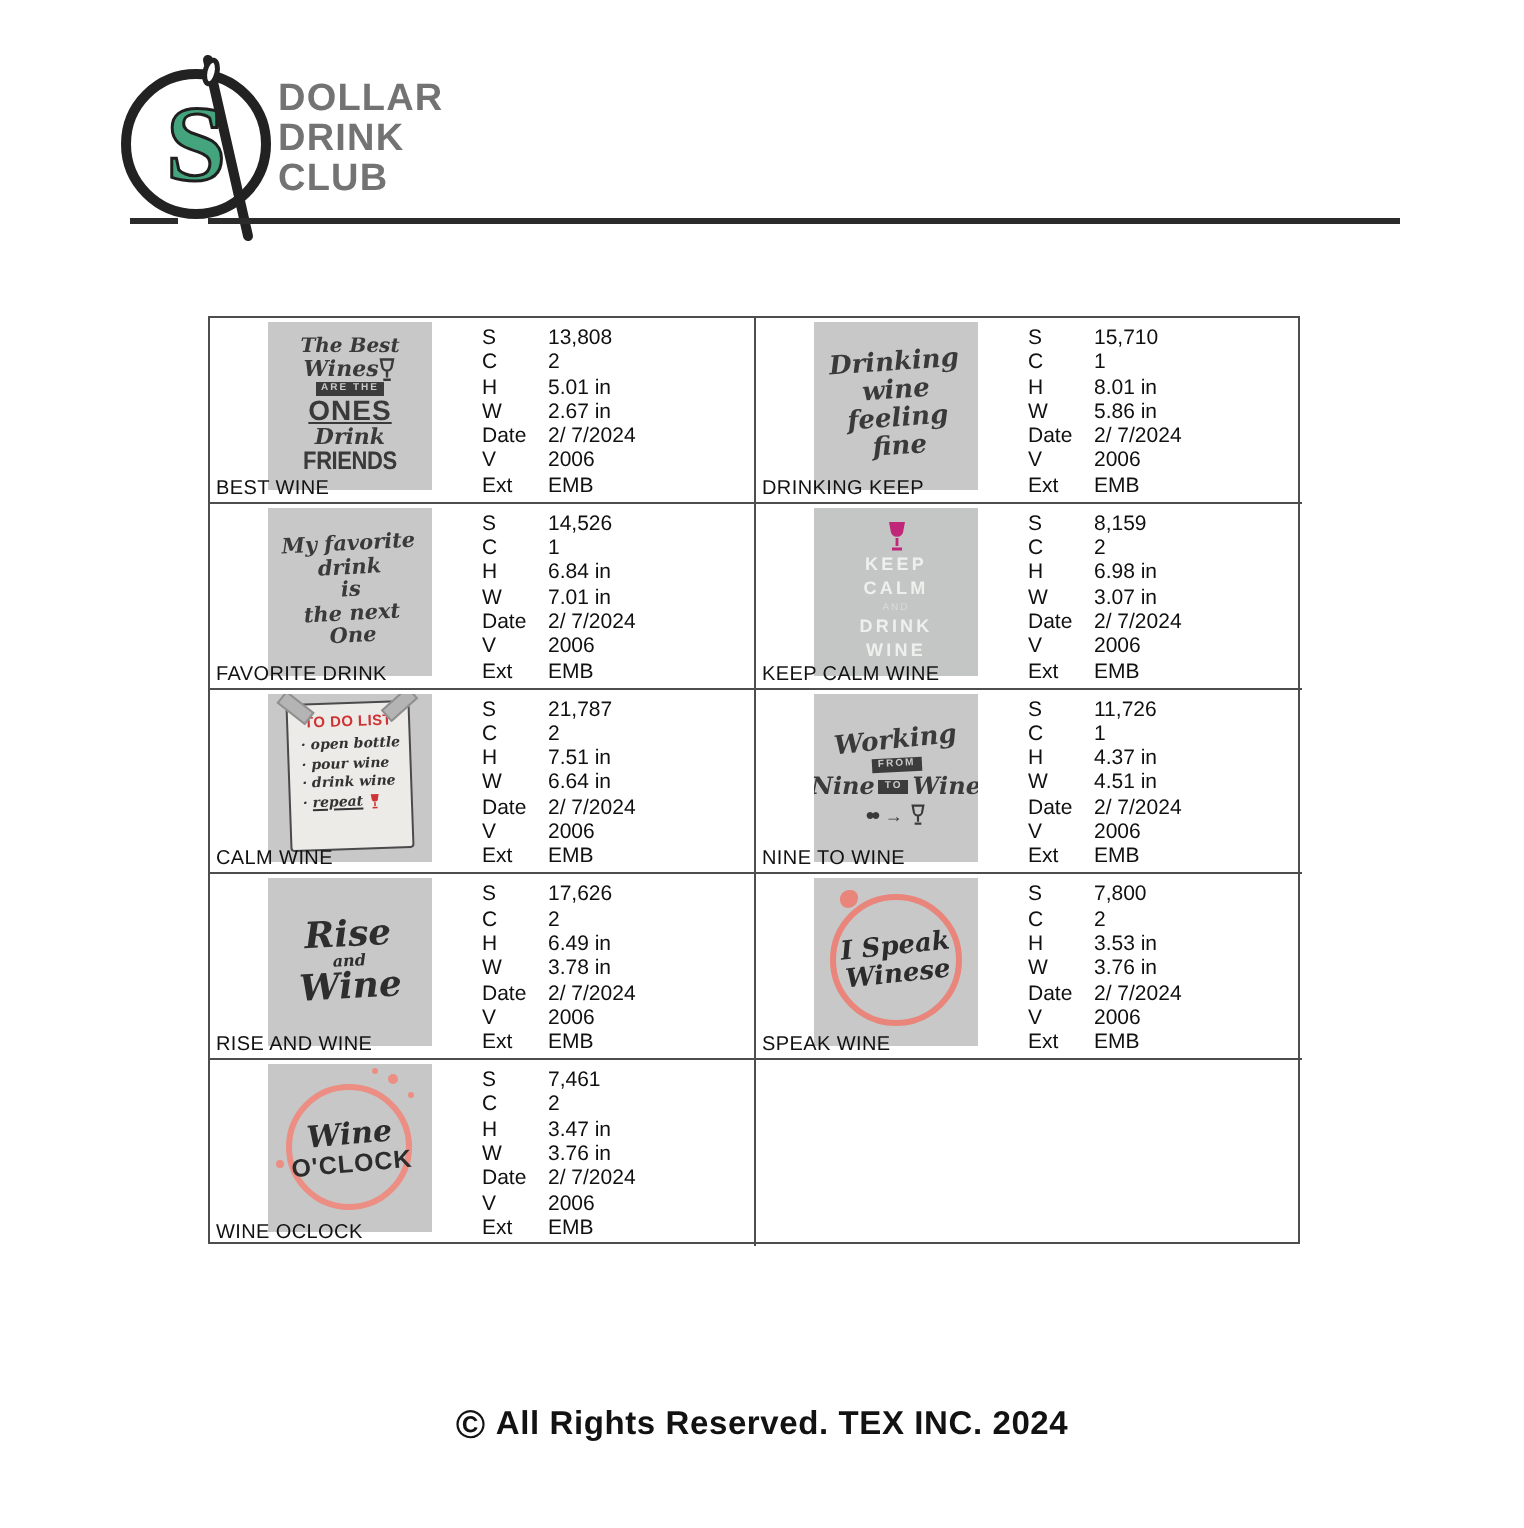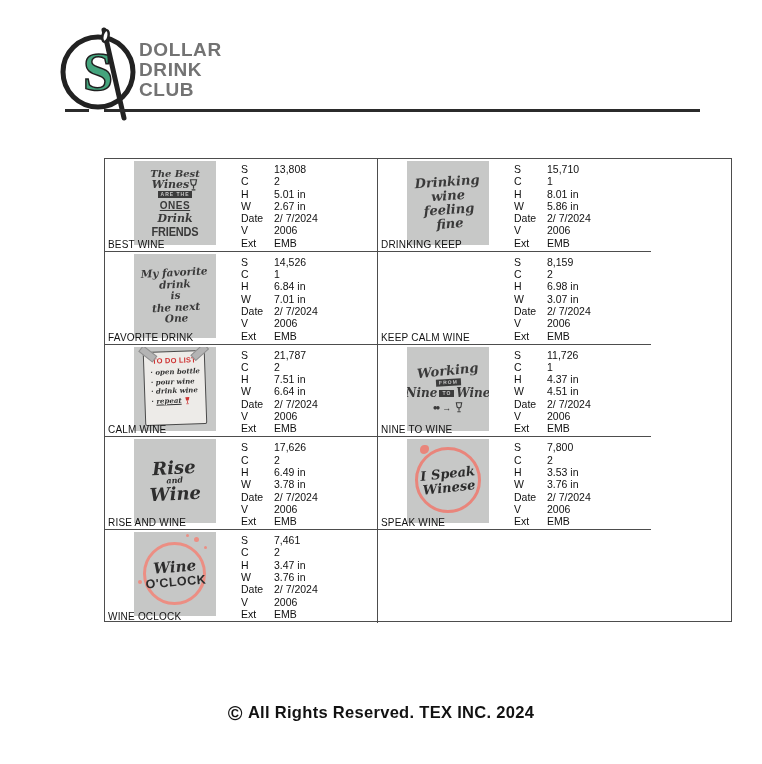--- a/index.html
+++ b/index.html
@@ -7,21 +7,21 @@
 
   
   .logo-icon{position:absolute;left:58px;top:24px;width:88px;height:100px;}
   .logo-text{position:absolute;left:139px;top:40px;font-weight:800;font-size:19px;line-height:20px;
              letter-spacing:.6px;color:#737373;}
   .rule{position:absolute;top:109px;height:3px;background:#2b2b2b;}
   .rule.seg1{left:65px;width:24px;}
   .rule.seg2{left:104px;width:596px;}
 
   
-  .grid{position:absolute;left:104px;top:158px;width:628px;height:464px;
+  .grid{position:absolute;left:104px;top:158px;width:546px;height:464px;
         display:grid;grid-template-columns:273px 273px;grid-template-rows:repeat(5,92.8px);
         border:1.5px solid #4d4d4d;box-sizing:border-box;}
   .cell{position:relative;border-right:1px solid #4d4d4d;border-bottom:1px solid #4d4d4d;box-sizing:border-box;overflow:hidden;}
   .cell.colR{border-right:none;}
   .cell.rowB{border-bottom:none;}
   .thumb{position:absolute;left:29px;top:2px;width:82px;height:84px;background:#c7c8c7;overflow:hidden;
          display:flex;flex-direction:column;align-items:center;justify-content:center;text-align:center;color:#3a3a3a;}
   .name{position:absolute;left:3px;bottom:1px;font-size:10px;letter-spacing:.2px;color:#121212;white-space:nowrap;}
   .stats{position:absolute;left:136px;top:4px;width:132px;font-size:10.5px;line-height:12.3px;color:#101010;}
   .sr{display:flex;}
@@ -31,21 +31,21 @@
   
   .scr{font-family:"DejaVu Serif",serif;font-style:italic;font-weight:bold;}
   .blk{font-family:"Liberation Sans",sans-serif;font-weight:800;}
   .tagbox{background:#3c3c3c;color:#c9c9c9;font-size:5px;line-height:7px;padding:0 3px;letter-spacing:1px;font-weight:bold;}
   .glass{display:inline-block;vertical-align:middle;}
 
   
   .art-best{gap:0;}
   .art-best .l1{font-size:10px;line-height:11px;}
   .art-best .l2{font-size:11px;line-height:12px;display:flex;align-items:center;gap:0;}
-  .art-best .l4{font-size:10px;line-height:15px;letter-spacing:.5px;text-decoration:underline;}
+  .art-best .l4{font-size:14px;line-height:15px;letter-spacing:.5px;text-decoration:underline;}
   .art-best .l5{font-size:11px;line-height:12px;}
   .art-best .l6{font-size:11px;line-height:13px;letter-spacing:-.2px;transform:scaleY(1.15);}
 
   
   .art-drinking{transform:rotate(-4deg);}
   .art-drinking div{font-size:13px;line-height:14px;}
 
   
   .art-favorite{transform:rotate(-3deg);}
   .art-favorite div{font-size:10.5px;line-height:11.5px;}
@@ -251,20 +251,31 @@
           <span class="val">2006</span>
         </div>
       <div class="sr">
           <span class="lbl">Ext</span>
           <span class="val">EMB</span>
         </div>
     </div>
   </div>
 
   <div class="cell colR">
+    <div class="thumb art-keepcalm">
+      <svg class="glass" width="13" height="16" viewBox="0 0 12 16" style="color:#c02779;">
+          <path d="M2 1h8l-.8 4.2a3.2 3.2 0 0 1-6.4 0Z" fill="currentColor"></path>
+          <path d="M6 9v4 M3.5 14.5h5" fill="none" stroke="currentColor" stroke-width="1.4"></path>
+        </svg>
+      <div class="kline">KEEP</div>
+      <div class="kline">CALM</div>
+      <div class="kand">AND</div>
+      <div class="kline">DRINK</div>
+      <div class="kline">WINE</div>
+    </div>
     <div class="name">KEEP CALM WINE</div>
     <div class="stats">
       <div class="sr">
           <span class="lbl">S</span>
           <span class="val">8,159</span>
         </div>
       <div class="sr">
           <span class="lbl">C</span>
           <span class="val">2</span>
         </div>

